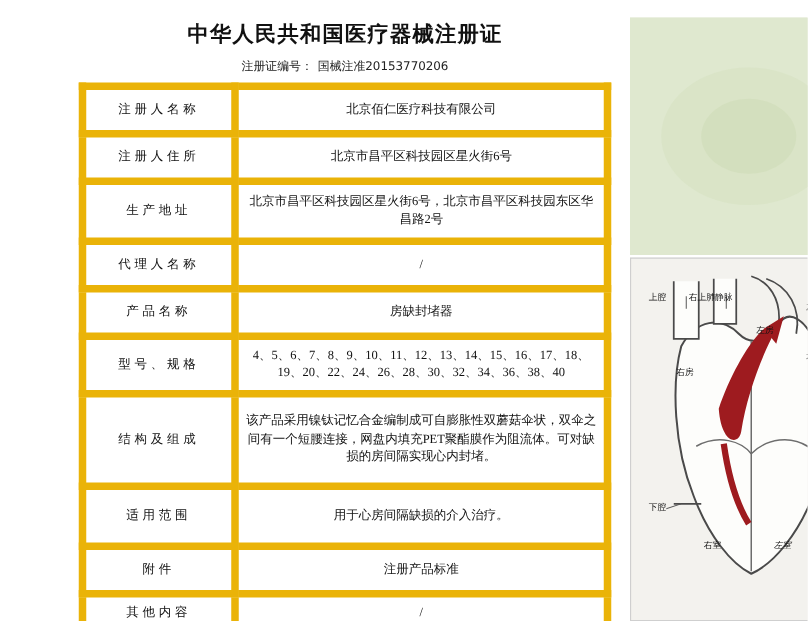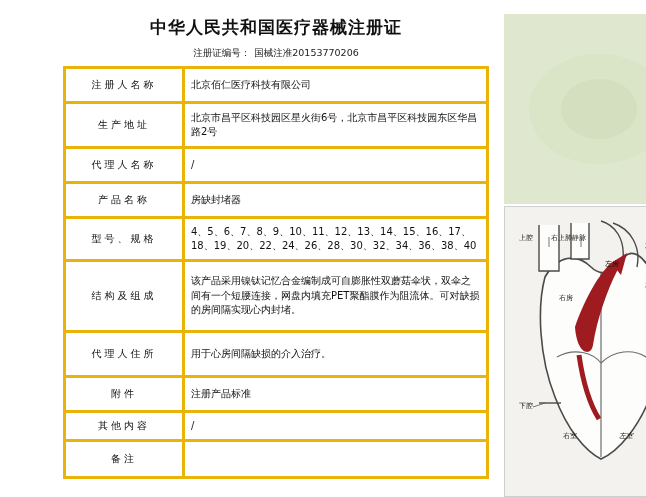--- a/index.html
+++ b/index.html
@@ -50,37 +50,38 @@
   .cert-subline .lbl { margin-right: 4px; }
   .cert-subline .val { }
 
   table.cert-table {
     border-collapse: collapse;
     width: 426px;
     margin: 0 auto;
     table-layout: fixed;
   }
   table.cert-table td {
-    border: 3px solid #eab308;
+    border: 6px solid #eab308;
     font-size: 10px;
     color: #111;
     padding: 3px 6px;
     vertical-align: middle;
     line-height: 1.45;
   }
   td.lbl-cell {
     width: 104px;
     text-align: center;
     letter-spacing: 3px;
     padding-left: 4px;
     padding-right: 4px;
   }
   td.val-cell {
-    text-align: left;
+    text-align: center;
     padding-left: 8px;
+    font-family: Liberation Serif, serif;
   }
   .row-tall td { height: 26px; }
   .row-short td { height: 20px; }
 
   
   .right-top {
     position: absolute;
     left: 456px;
     top: 14px;
     width: 190px;
@@ -123,20 +124,24 @@
     <div class="cert-subline">
       <span class="lbl">注册证编号：</span><span class="val">国械注准20153770206</span>
     </div>
 
     <table class="cert-table">
       <tbody>
         <tr class="row-tall">
           <td class="lbl-cell">注册人名称</td>
           <td class="val-cell">北京佰仁医疗科技有限公司</td>
         </tr>
+        <tr class="row-tall">
+          <td class="lbl-cell">注册人住所</td>
+          <td class="val-cell">北京市昌平区科技园区星火街6号</td>
+        </tr>
         <tr>
           <td class="lbl-cell">生产地址</td>
           <td class="val-cell" style="height:36px;">北京市昌平区科技园区星火街6号，北京市昌平区科技园东区华昌路2号</td>
         </tr>
         <tr class="row-tall">
           <td class="lbl-cell">代理人名称</td>
           <td class="val-cell">/</td>
         </tr>
         <tr class="row-tall">
           <td class="lbl-cell">产品名称</td>
@@ -144,21 +149,21 @@
         </tr>
         <tr>
           <td class="lbl-cell">型号、规格</td>
           <td class="val-cell" style="height:34px;">4、5、6、7、8、9、10、11、12、13、14、15、16、17、18、19、20、22、24、26、28、30、32、34、36、38、40</td>
         </tr>
         <tr>
           <td class="lbl-cell">结构及组成</td>
           <td class="val-cell" style="height:62px;">该产品采用镍钛记忆合金编制成可自膨胀性双蘑菇伞状，双伞之间有一个短腰连接，网盘内填充PET聚酯膜作为阻流体。可对缺损的房间隔实现心内封堵。</td>
         </tr>
         <tr>
-          <td class="lbl-cell">代理人住所</td>
+          <td class="lbl-cell">适用范围</td>
           <td class="val-cell" style="height:36px;">用于心房间隔缺损的介入治疗。</td>
         </tr>
         <tr class="row-tall">
           <td class="lbl-cell">附件</td>
           <td class="val-cell">注册产品标准</td>
         </tr>
         <tr class="row-short">
           <td class="lbl-cell">其他内容</td>
           <td class="val-cell">/</td>
         </tr>
@@ -212,20 +217,20 @@
         <line x1="148" y1="46" x2="162" y2="42" stroke="#555" stroke-width="0.8"></line>
         <line x1="150" y1="84" x2="164" y2="82" stroke="#555" stroke-width="0.8"></line>
         <line x1="40" y1="196" x2="28" y2="200" stroke="#555" stroke-width="0.8"></line>
       </svg>
 
       <span class="heart-label" style="left:14px;  top:26px;">上腔</span>
       <span class="heart-label" style="left:46px;  top:26px;">右上肺静脉</span>
       <span class="heart-label" style="left:140px; top:34px;">左上肺静</span>
       <span class="heart-label" style="left:100px; top:52px;">左房</span>
       <span class="heart-label" style="left:140px; top:74px;">右上肺静脉</span>
-      <span class="heart-label" style="left:54px;  top:86px;">右房</span>
+      <span class="heart-label" style="left:36px;  top:86px;">右房</span>
       <span class="heart-label" style="left:14px;  top:194px;">下腔</span>
       <span class="heart-label" style="left:58px;  top:224px;">右室</span>
       <span class="heart-label" style="left:114px; top:224px;font-style:italic;">左室</span>
     </div>
   </div>
 
 </div>
 
 </body></html>

